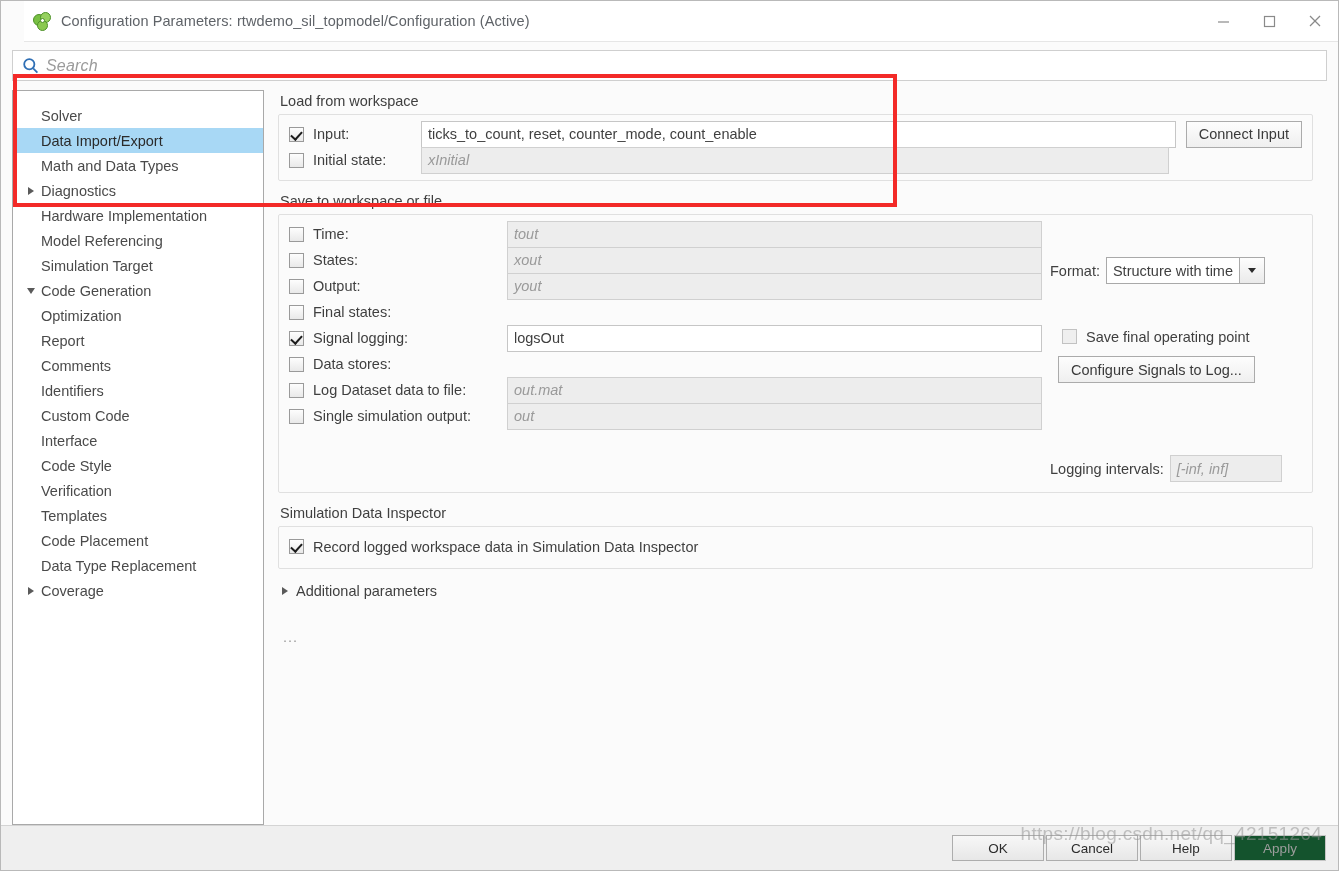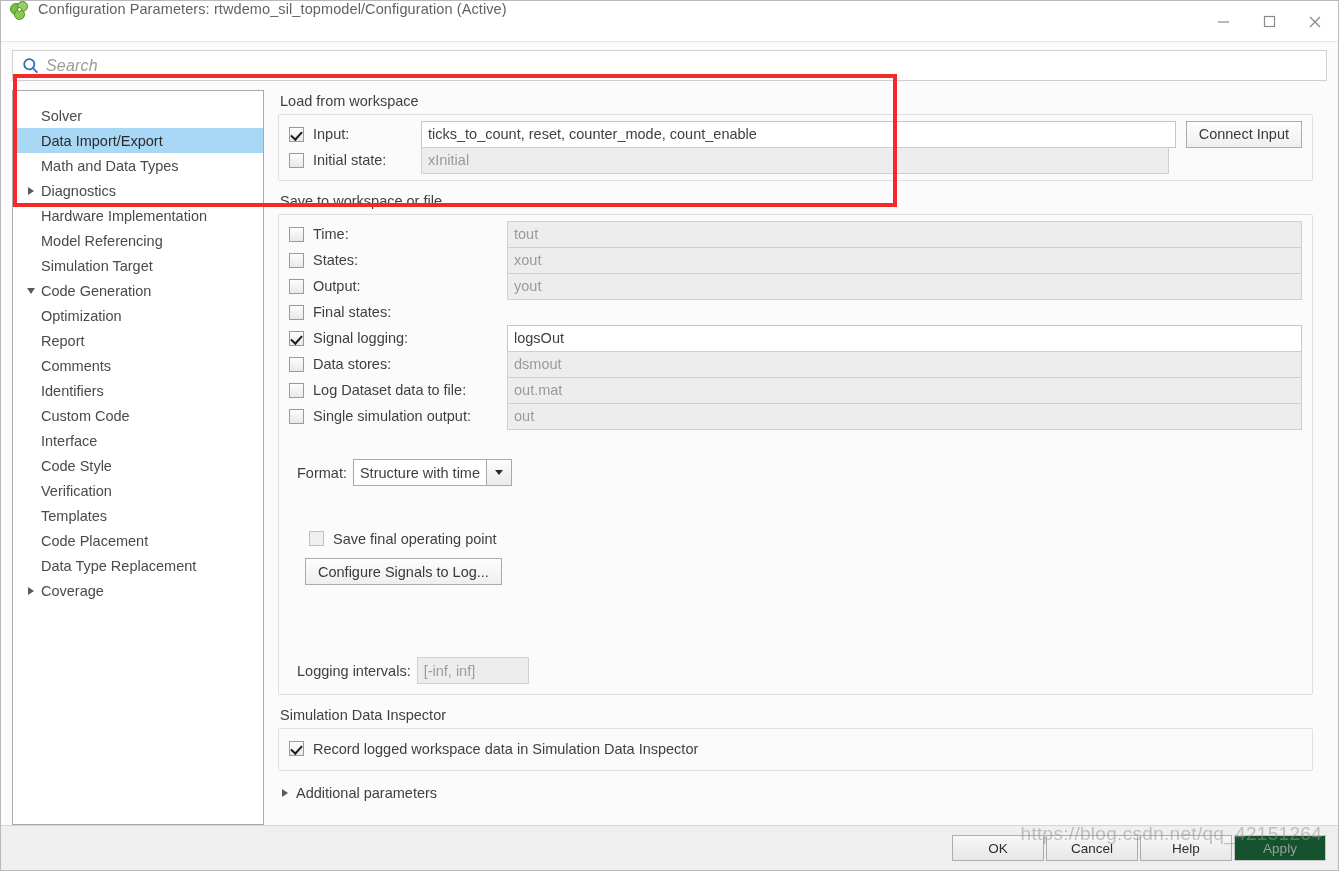--- a/index.html
+++ b/index.html
@@ -17,23 +17,24 @@
     width: 1339px; height: 871px;
     background: #fbfbfb;
     border: 1px solid #b9b9b9;
     display: flex; flex-direction: column;
   }
 
   
   .titlebar {
     height: 41px; min-height: 41px;
     background: #ffffff;
-    display: flex; align-items: flex-start;
+    display: flex; align-items: center;
     padding-left: 9px;
     border-bottom: 1px solid #e6e6e6;
+    margin-left: 23px;
   }
   .app-icon {
     width: 19px; height: 19px; margin-right: 9px;
     position: relative; flex: 0 0 auto;
   }
   .app-icon .blob {
     position:absolute; border-radius: 50%;
     background: #78c043; border: 1.5px solid #4e9128;
   }
   .app-icon .b1 { left:0; top:2px; width:12px; height:12px; }
@@ -135,21 +136,21 @@
   .lbl-w { width: 108px; flex: 0 0 108px; }
   .lbl-w2 { width: 194px; flex: 0 0 194px; }
 
   .inp {
     height: 27px; flex: 1 1 auto; min-width: 0;
     border: 1px solid #c6c6c6; background:#ffffff;
     font-size: 14.5px; color:#3f3f3f;
     display:flex; align-items:center; padding-left:6px;
     white-space:nowrap; overflow:hidden;
   }
-  .inp.ro { background:#ededed; border-color:#d0d0d0; color:#9a9a9a; }
+  .inp.ro { background:#ededed; border-color:#d0d0d0; color:#9a9a9a;font-style:italic; }
 
   .btn {
     height: 27px; border:1px solid #ababab;
     background: linear-gradient(#fdfdfd,#efefef);
     font-size: 14.5px; color:#3a3a3a;
     display:flex; align-items:center; justify-content:center;
     padding: 0 12px; white-space:nowrap; flex:0 0 auto;
   }
 
   .sel-box {
@@ -165,21 +166,21 @@
     background: linear-gradient(#fdfdfd,#eaeaea);
     display:flex; align-items:center; justify-content:center;
   }
   .arw i { width:0;height:0;border-top:5px solid #2b2b2b;
            border-left:4.5px solid transparent;border-right:4.5px solid transparent; display:block;}
 
   .right-col {
     width: 252px; flex:0 0 252px; margin-left: 8px;
     position: relative;
   }
-  .save-grid { display:flex;flex-direction:column; }
+  .save-grid { display:flex; }
   .save-left { flex: 1 1 auto; min-width:0; }
 
   .rc-row { height:27px; display:flex; align-items:center; }
   .rc-row + .rc-row { margin-top:6px; }
 
   .expander { display:flex; align-items:center; margin-top: 14px; padding-left:4px; }
   .expander .arrow-r {
     width:0;height:0;border-left:6px solid #5a5a5a;
     border-top:4.5px solid transparent;border-bottom:4.5px solid transparent;
     margin-right:8px;
@@ -384,21 +385,20 @@
                 <span class="lbl lbl-w2">Final states:</span>
               </div>
               <div class="row">
                 <div class="cb on"></div>
                 <span class="lbl lbl-w2">Signal logging:</span>
                 <div class="inp">logsOut</div>
               </div>
               <div class="row">
                 <div class="cb"></div>
                 <span class="lbl lbl-w2">Data stores:</span>
-                <div class="inp ro">dsmout</div>
               </div>
               <div class="row">
                 <div class="cb"></div>
                 <span class="lbl lbl-w2">Log Dataset data to file:</span>
                 <div class="inp ro">out.mat</div>
               </div>
               <div class="row">
                 <div class="cb"></div>
                 <span class="lbl lbl-w2">Single simulation output:</span>
                 <div class="inp ro">out</div>

